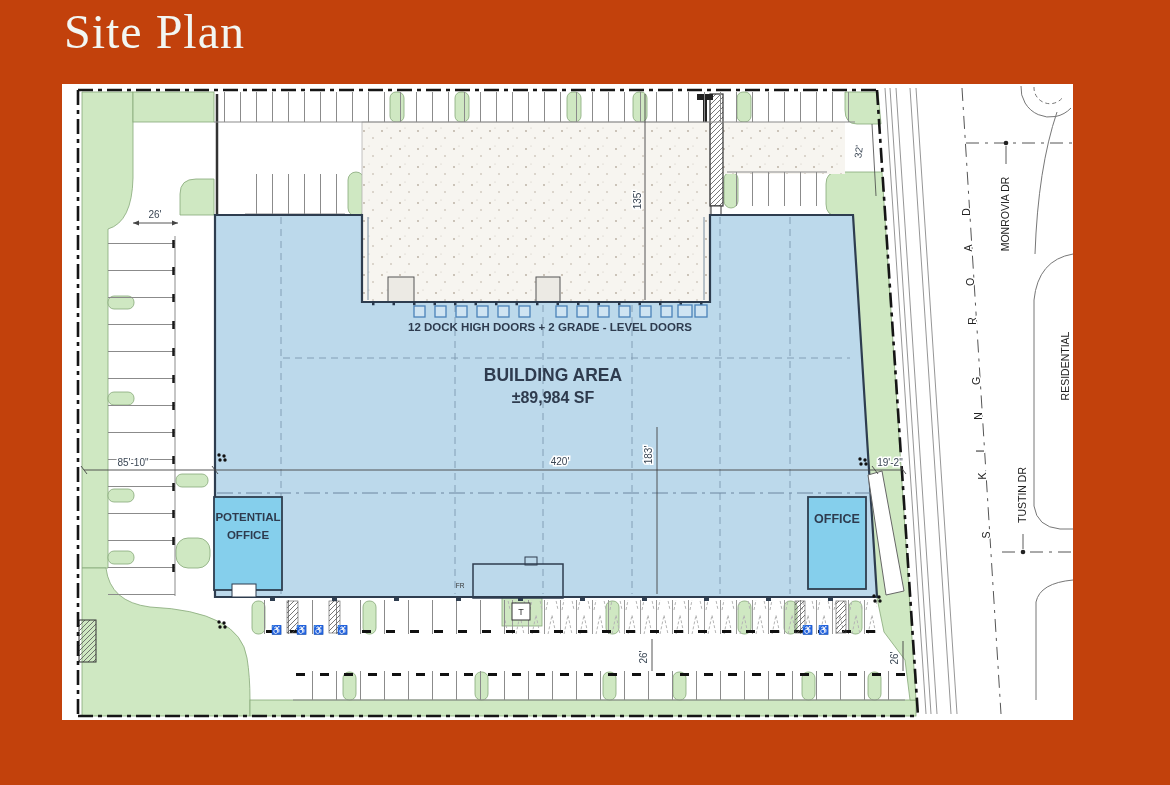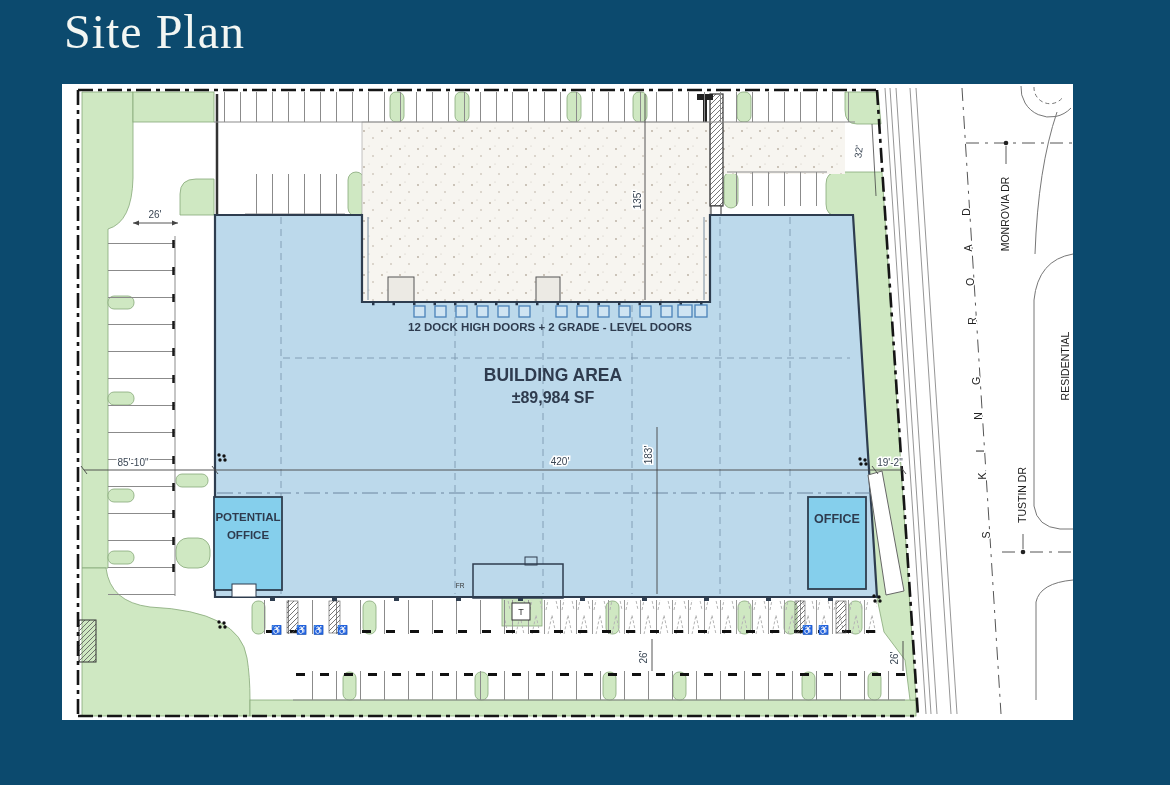--- a/index.html
+++ b/index.html
@@ -1,16 +1,16 @@
 <!DOCTYPE html>
 <html><head>
 <meta charset="utf-8">
 <style>
   html,body{margin:0;padding:0;background:#3d4f50;}
-  .page{position:relative;width:1170px;height:785px;background:#0c4a6e;overflow:hidden;
+  .page{position:relative;width:1170px;height:785px;background:#c2410c;overflow:hidden;
         font-family:"Liberation Sans",sans-serif;}
   .title{position:absolute;left:64px;top:4px;font-family:"Liberation Serif",serif;
          font-size:48px;font-weight:500;color:#f2f6f3;letter-spacing:1px;}
   .panel{position:absolute;left:62px;top:84px;width:1011px;height:636px;background:#fff;}
   svg text{font-family:"Liberation Sans",sans-serif;}
   .dim{font-size:10px;fill:#3a4654;paint-order:stroke;stroke:#ffffff;stroke-width:3px;}
   .rdletter{font-size:10.5px;fill:#222;paint-order:stroke;stroke:#ffffff;stroke-width:3px;}
   .street{font-size:10.5px;fill:#222;font-weight:500;}
   .biglabel{fill:#2e3b4e;font-weight:700;}
 </style>

